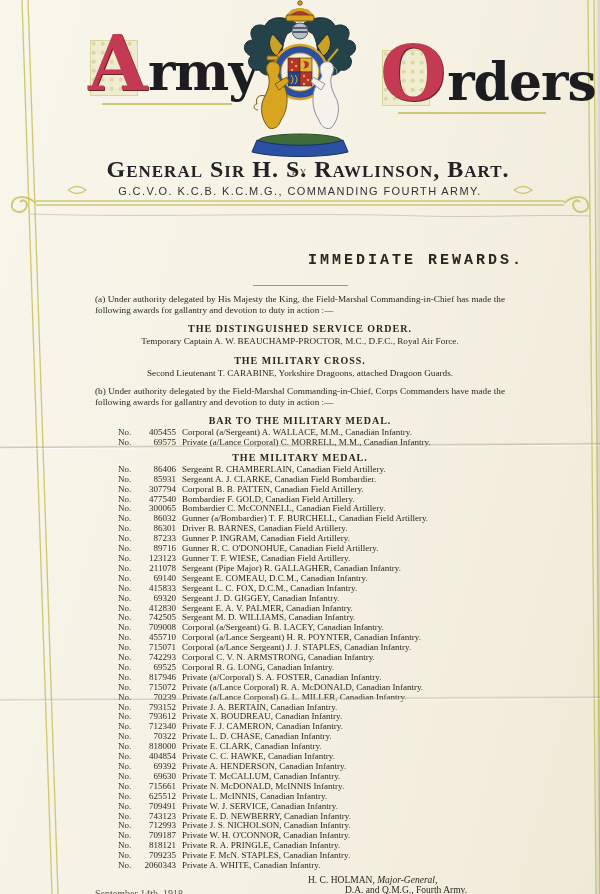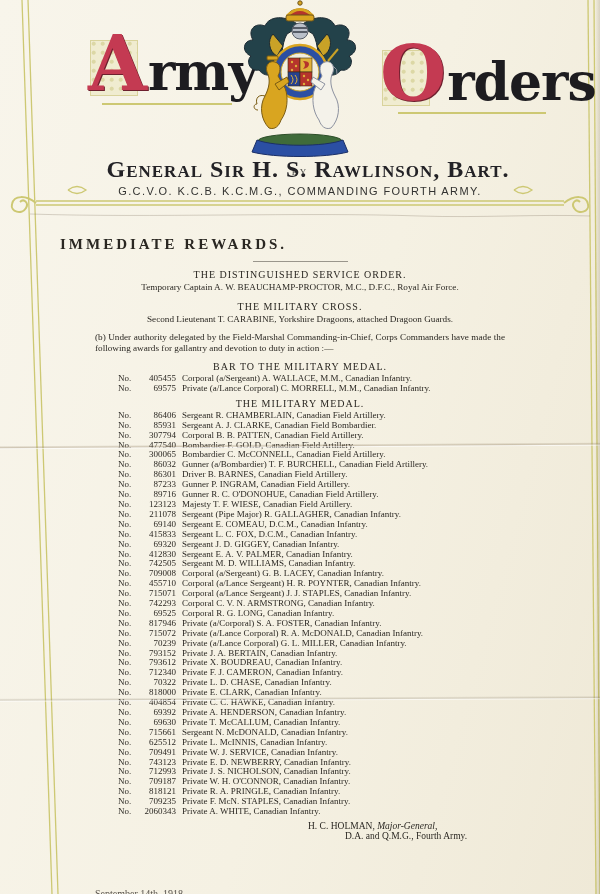--- a/index.html
+++ b/index.html
@@ -17,24 +17,24 @@
   .title-word .init{font-size:76px;line-height:.85;color:#c43a52;text-shadow:1px 1px 0 #6d202e;margin-right:1px;position:relative;z-index:2;}
   .title-word .rest{font-size:52px;line-height:.9;letter-spacing:-1px;}
   .by-line{position:absolute;top:167px;left:0;right:0;text-align:center;
     font-family:Liberation Serif, serif;font-size:9px;letter-spacing:2px;color:#4a4a48;}
   .commander-line{position:absolute;top:156px;left:16px;right:0;text-align:center;
     font-variant:small-caps;font-weight:700;font-size:24px;letter-spacing:1px;color:#232226;}
   .honours-line{position:absolute;top:185px;left:0;right:0;text-align:center;
     font-family:"Liberation Sans",sans-serif;font-size:11px;letter-spacing:1.4px;color:#333331;}
   
   .doc-body{position:absolute;left:60px;top:236px;width:480px;}
-  .immediate{margin:0;text-align:left;font-size:15px;font-weight:700;letter-spacing:3px;color:#2a2722;}
+  .immediate{margin:16px;text-align:right;font-size:15px;font-weight:700;letter-spacing:3px;color:#2a2722;font-family:Liberation Mono, monospace;}
   .head-divider{width:95px;border:0;border-top:1px solid #9a968c;margin:8px auto 0;}
   .para{margin:8px 35px 0;font-size:9.2px;line-height:11px;text-align:justify;}
-  .sub-heading{margin:7px 0 0;text-align:center;font-weight:400;font-size:10px;letter-spacing:1px;color:#2a2722;}
+  .sub-heading{margin:7px 0 0;text-align:center;font-weight:700;font-size:10px;letter-spacing:1px;color:#2a2722;}
   .sub-heading.mt{margin-top:8px;}
   .entry-center{margin:2px 0 0;text-align:center;font-size:9.2px;line-height:10.5px;}
   .rows{margin:2px 0 0 58px;font-size:9px;}
   .rows.bar{margin-top:2px;}
   .row{display:flex;line-height:9.9px;white-space:nowrap;}
   .row .no{width:18px;}
   .row .num{width:40px;text-align:right;margin-right:6px;}
   .signature{margin:4px 0 0 248px;font-size:9.5px;line-height:10.5px;}
   .signature .rank{font-style:italic;}
   .signature .office{margin-left:37px;}
@@ -134,20 +134,21 @@
   </svg>
 
   <div class="by-line">BY</div>
   <div class="commander-line">General Sir H. S. Rawlinson, Bart.</div>
   <div class="honours-line">G.C.V.O. K.C.B. K.C.M.G., COMMANDING FOURTH ARMY.</div>
 
   <div class="doc-body">
     <h1 class="immediate">IMMEDIATE REWARDS.</h1>
     <hr class="head-divider">
 
+    <p class="para">(a) Under authority delegated by His Majesty the King, the Field-Marshal Commanding-in-Chief has made the following awards for gallantry and devotion to duty in action :—</p>
 
     <div class="sub-heading">THE DISTINGUISHED SERVICE ORDER.</div>
     <div class="entry-center">Temporary Captain A. W. BEAUCHAMP-PROCTOR, M.C., D.F.C., Royal Air Force.</div>
 
     <div class="sub-heading mt">THE MILITARY CROSS.</div>
     <div class="entry-center">Second Lieutenant T. CARABINE, Yorkshire Dragoons, attached Dragoon Guards.</div>
 
     <p class="para">(b) Under authority delegated by the Field-Marshal Commanding-in-Chief, Corps Commanders have made the following awards for gallantry and devotion to duty in action :—</p>
 
     <div class="sub-heading">BAR TO THE MILITARY MEDAL.</div>
@@ -219,21 +220,21 @@
 
         <div class="row">
           <span class="no">No.</span>
           <span class="num">89716</span>
           <span class="desc">Gunner R. C. O'DONOHUE, Canadian Field Artillery.</span>
         </div>
 
         <div class="row">
           <span class="no">No.</span>
           <span class="num">123123</span>
-          <span class="desc">Majesty T. F. WIESE, Canadian Field Artillery.</span>
+          <span class="desc">Gunner T. F. WIESE, Canadian Field Artillery.</span>
         </div>
 
         <div class="row">
           <span class="no">No.</span>
           <span class="num">211078</span>
           <span class="desc">Sergeant (Pipe Major) R. GALLAGHER, Canadian Infantry.</span>
         </div>
 
         <div class="row">
           <span class="no">No.</span>
@@ -357,21 +358,21 @@
 
         <div class="row">
           <span class="no">No.</span>
           <span class="num">69630</span>
           <span class="desc">Private T. McCALLUM, Canadian Infantry.</span>
         </div>
 
         <div class="row">
           <span class="no">No.</span>
           <span class="num">715661</span>
-          <span class="desc">Sergeant N. McDONALD, Canadian Infantry.</span>
+          <span class="desc">Private N. McDONALD, McINNIS Infantry.</span>
         </div>
 
         <div class="row">
           <span class="no">No.</span>
           <span class="num">625512</span>
           <span class="desc">Private L. McINNIS, Canadian Infantry.</span>
         </div>
 
         <div class="row">
           <span class="no">No.</span>

